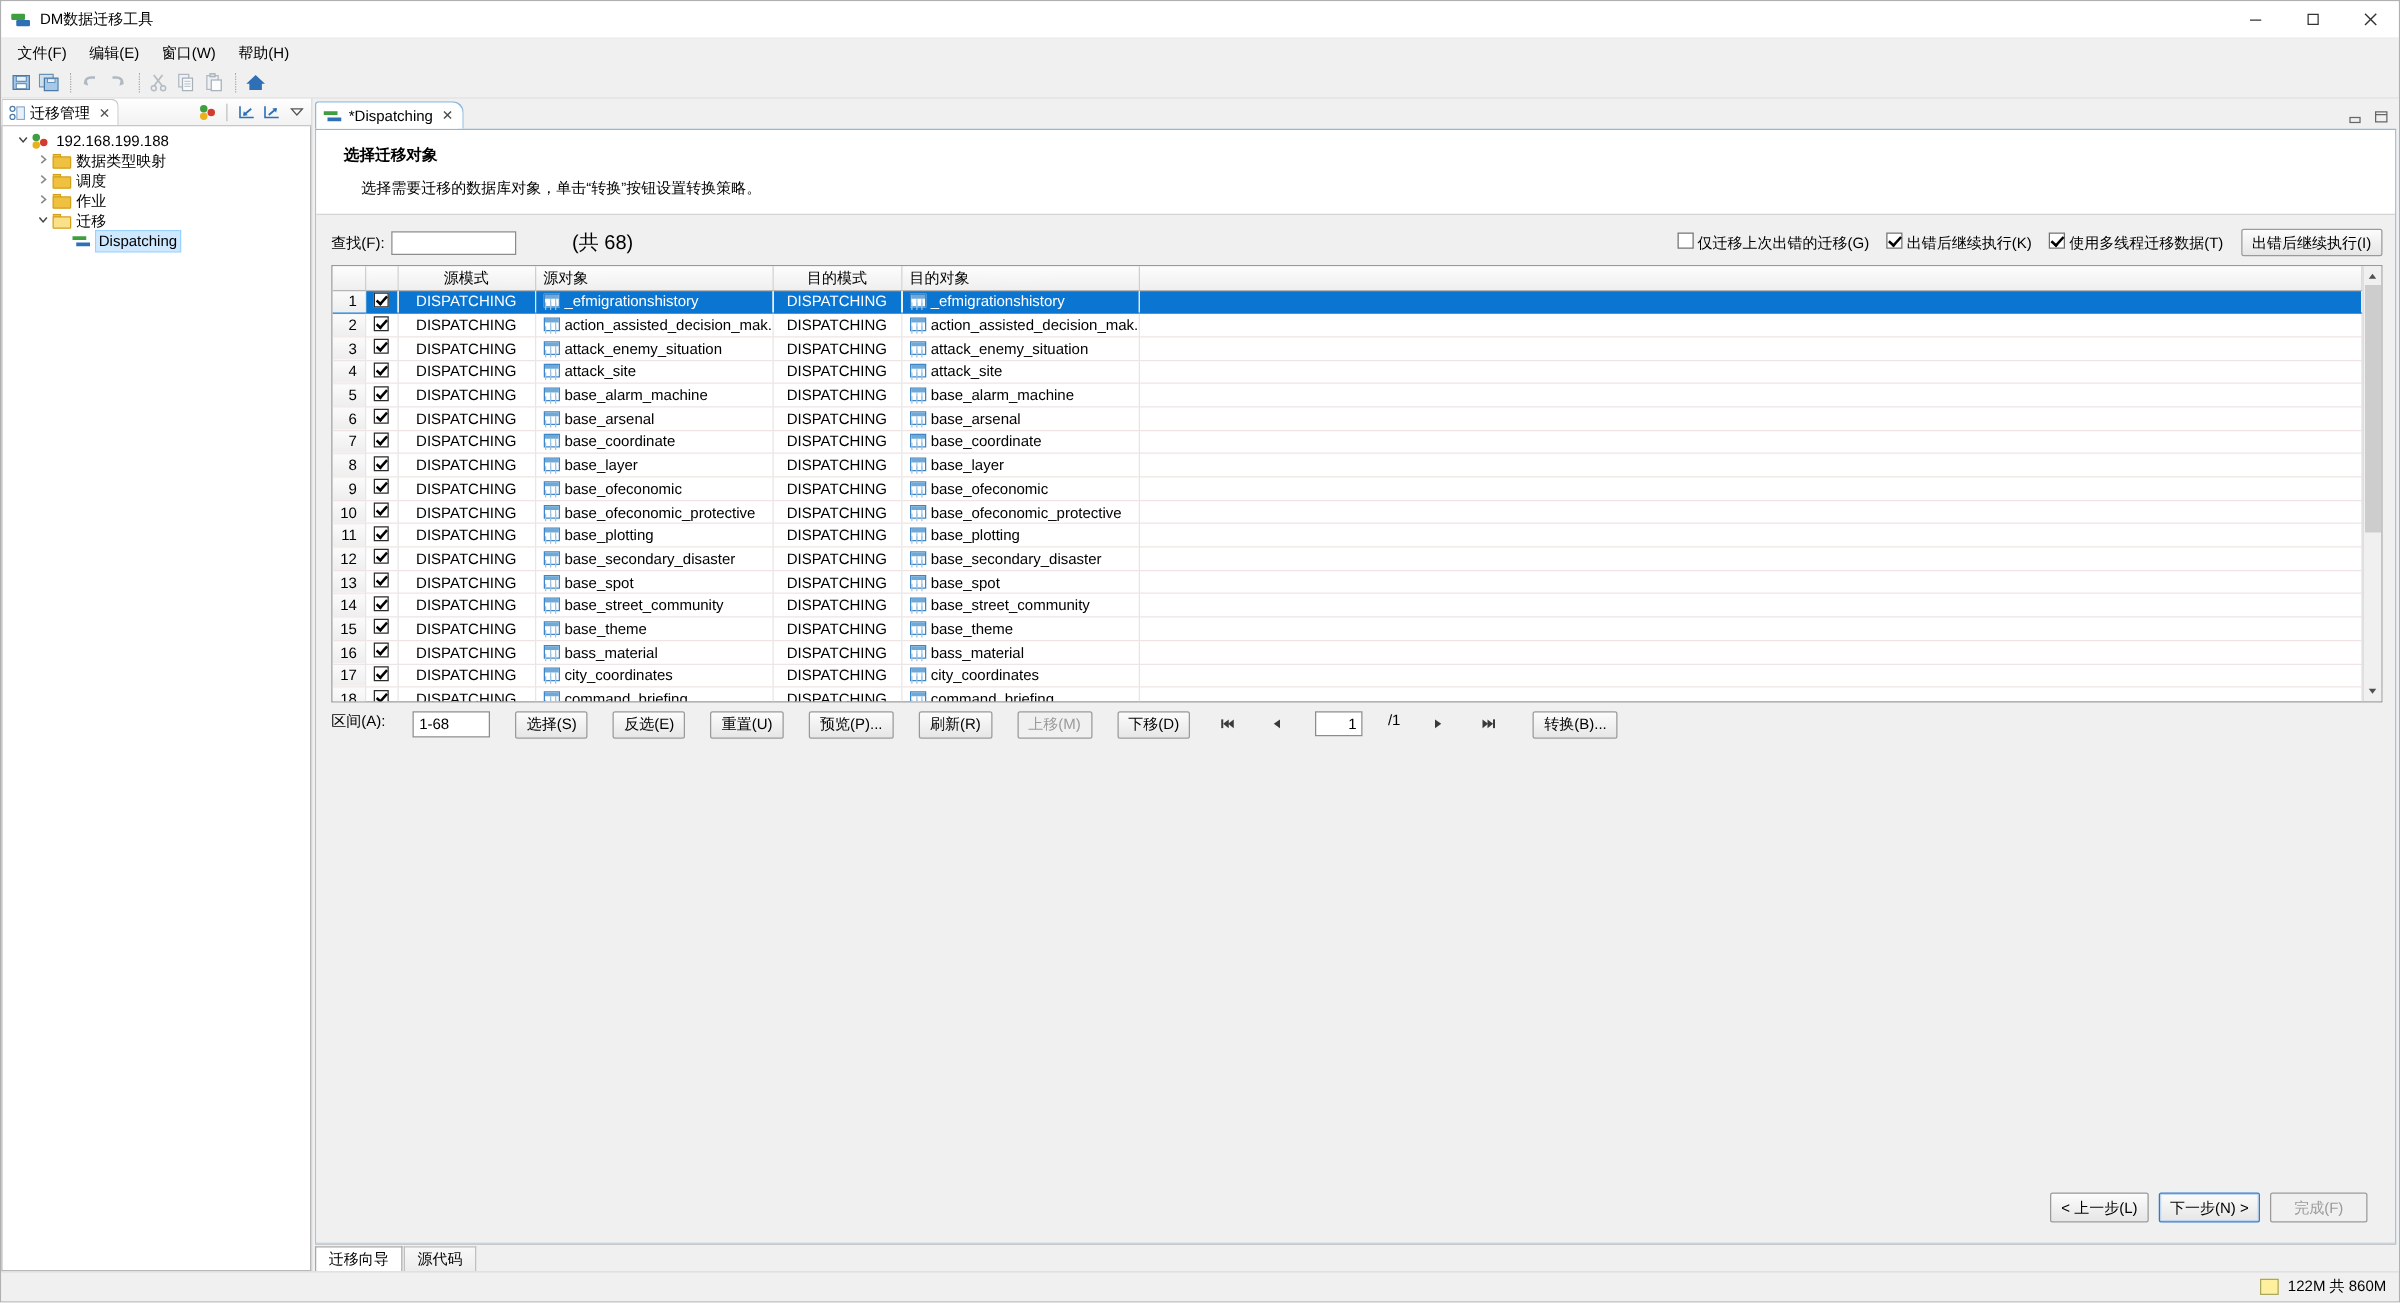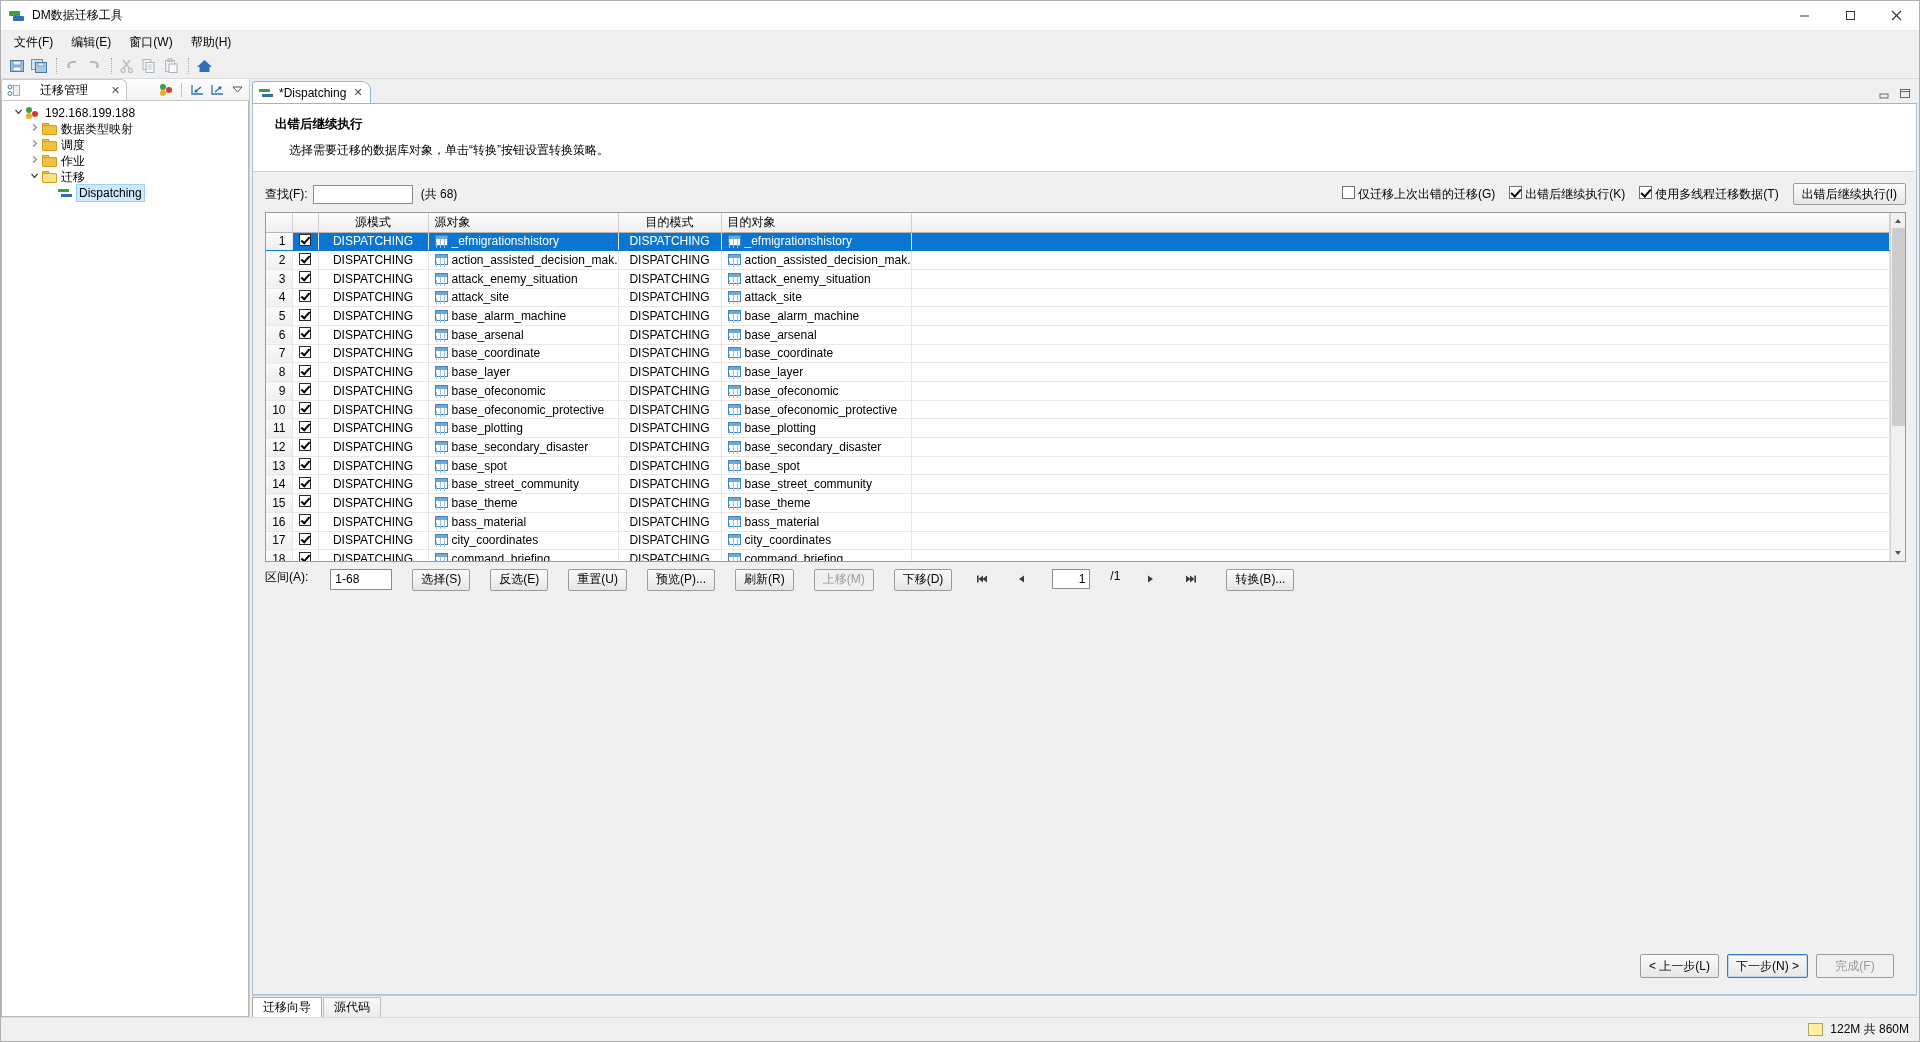--- a/index.html
+++ b/index.html
@@ -87,21 +87,21 @@
     border-right: 1px solid #ccc;
   }
   .view-tabbar {
     height: 22px; min-height:22px;
     display: flex; align-items: center;
     background: linear-gradient(#fefefe,#f2f2f2);
     border-bottom: 1px solid #c8c8c8;
     position: relative;
   }
   .view-tab {
-    display: flex; align-items: center; gap:20px;
+    display: flex; align-items: center; gap:4px;
     height: 21px; padding: 0 6px 0 5px;
     background: #ffffff;
     border: 1px solid #c8c8c8; border-bottom: none;
     border-radius: 2px 6px 0 0;
     font-size: 12px;
   }
   .view-tab .vt-icon { width:13px; height:13px; position:relative;}
   .view-tab .close-x { font-size: 11px; color:#555; margin-left:3px;}
   .view-tb-right {
     margin-left: auto; display:flex; align-items:center; gap:4px;
@@ -208,21 +208,21 @@
     display: flex; align-items: center;
     height: 22px; margin-bottom: 7px;
   }
   .filter-row .lbl { font-size: 12px; margin-right: 5px;}
   .filter-row .finput {
     width: 100px; height: 19px;
     border: 1px solid #8c8c8c; background: #fff;
     margin-right: 8px; font-size: 12px; padding: 0 3px;
     font-family: "Liberation Sans", sans-serif;
   }
-  .filter-row .count { font-size: 12px; }
+  .filter-row .count { font-size: 16px; margin-left: 37px; }
   .filter-row .fspacer { flex: 1; }
   .cbgroup { display: flex; gap: 3px; margin-right: 14px; font-size:12px;}
   .cbox {
     width: 13px; height: 13px; background:#fff;
     border: 1px solid #707070; position: relative;
     display:inline-block; flex:0 0 13px;
   }
   .cbox.checked::after {
     content:""; position:absolute; left:3px; top:0px;
     width:4px; height:8px; border:solid #000; border-width:0 2px 2px 0;
@@ -617,21 +617,21 @@
                 <rect x="1.5" y="1.5" width="9" height="8" fill="none" stroke="#666" stroke-width="1"></rect>
                 <line x1="1.5" y1="3.6" x2="10.5" y2="3.6" stroke="#666" stroke-width="1"></line>
               </svg>
           </span>
         </div>
       </div>
 
       <div class="editor-body">
 
         <div class="wizard-head">
-          <div class="wizard-title">出错后继续执行</div>
+          <div class="wizard-title">选择迁移对象</div>
           <div class="wizard-sub">选择需要迁移的数据库对象，单击“转换”按钮设置转换策略。</div>
         </div>
 
         <div class="content-pane">
 
           <div class="filter-row">
             <span class="lbl">查找(F):</span>
             <input class="finput" type="text" value="" style="">
             <span class="count">(共 68)</span>
             <span class="fspacer"></span>

